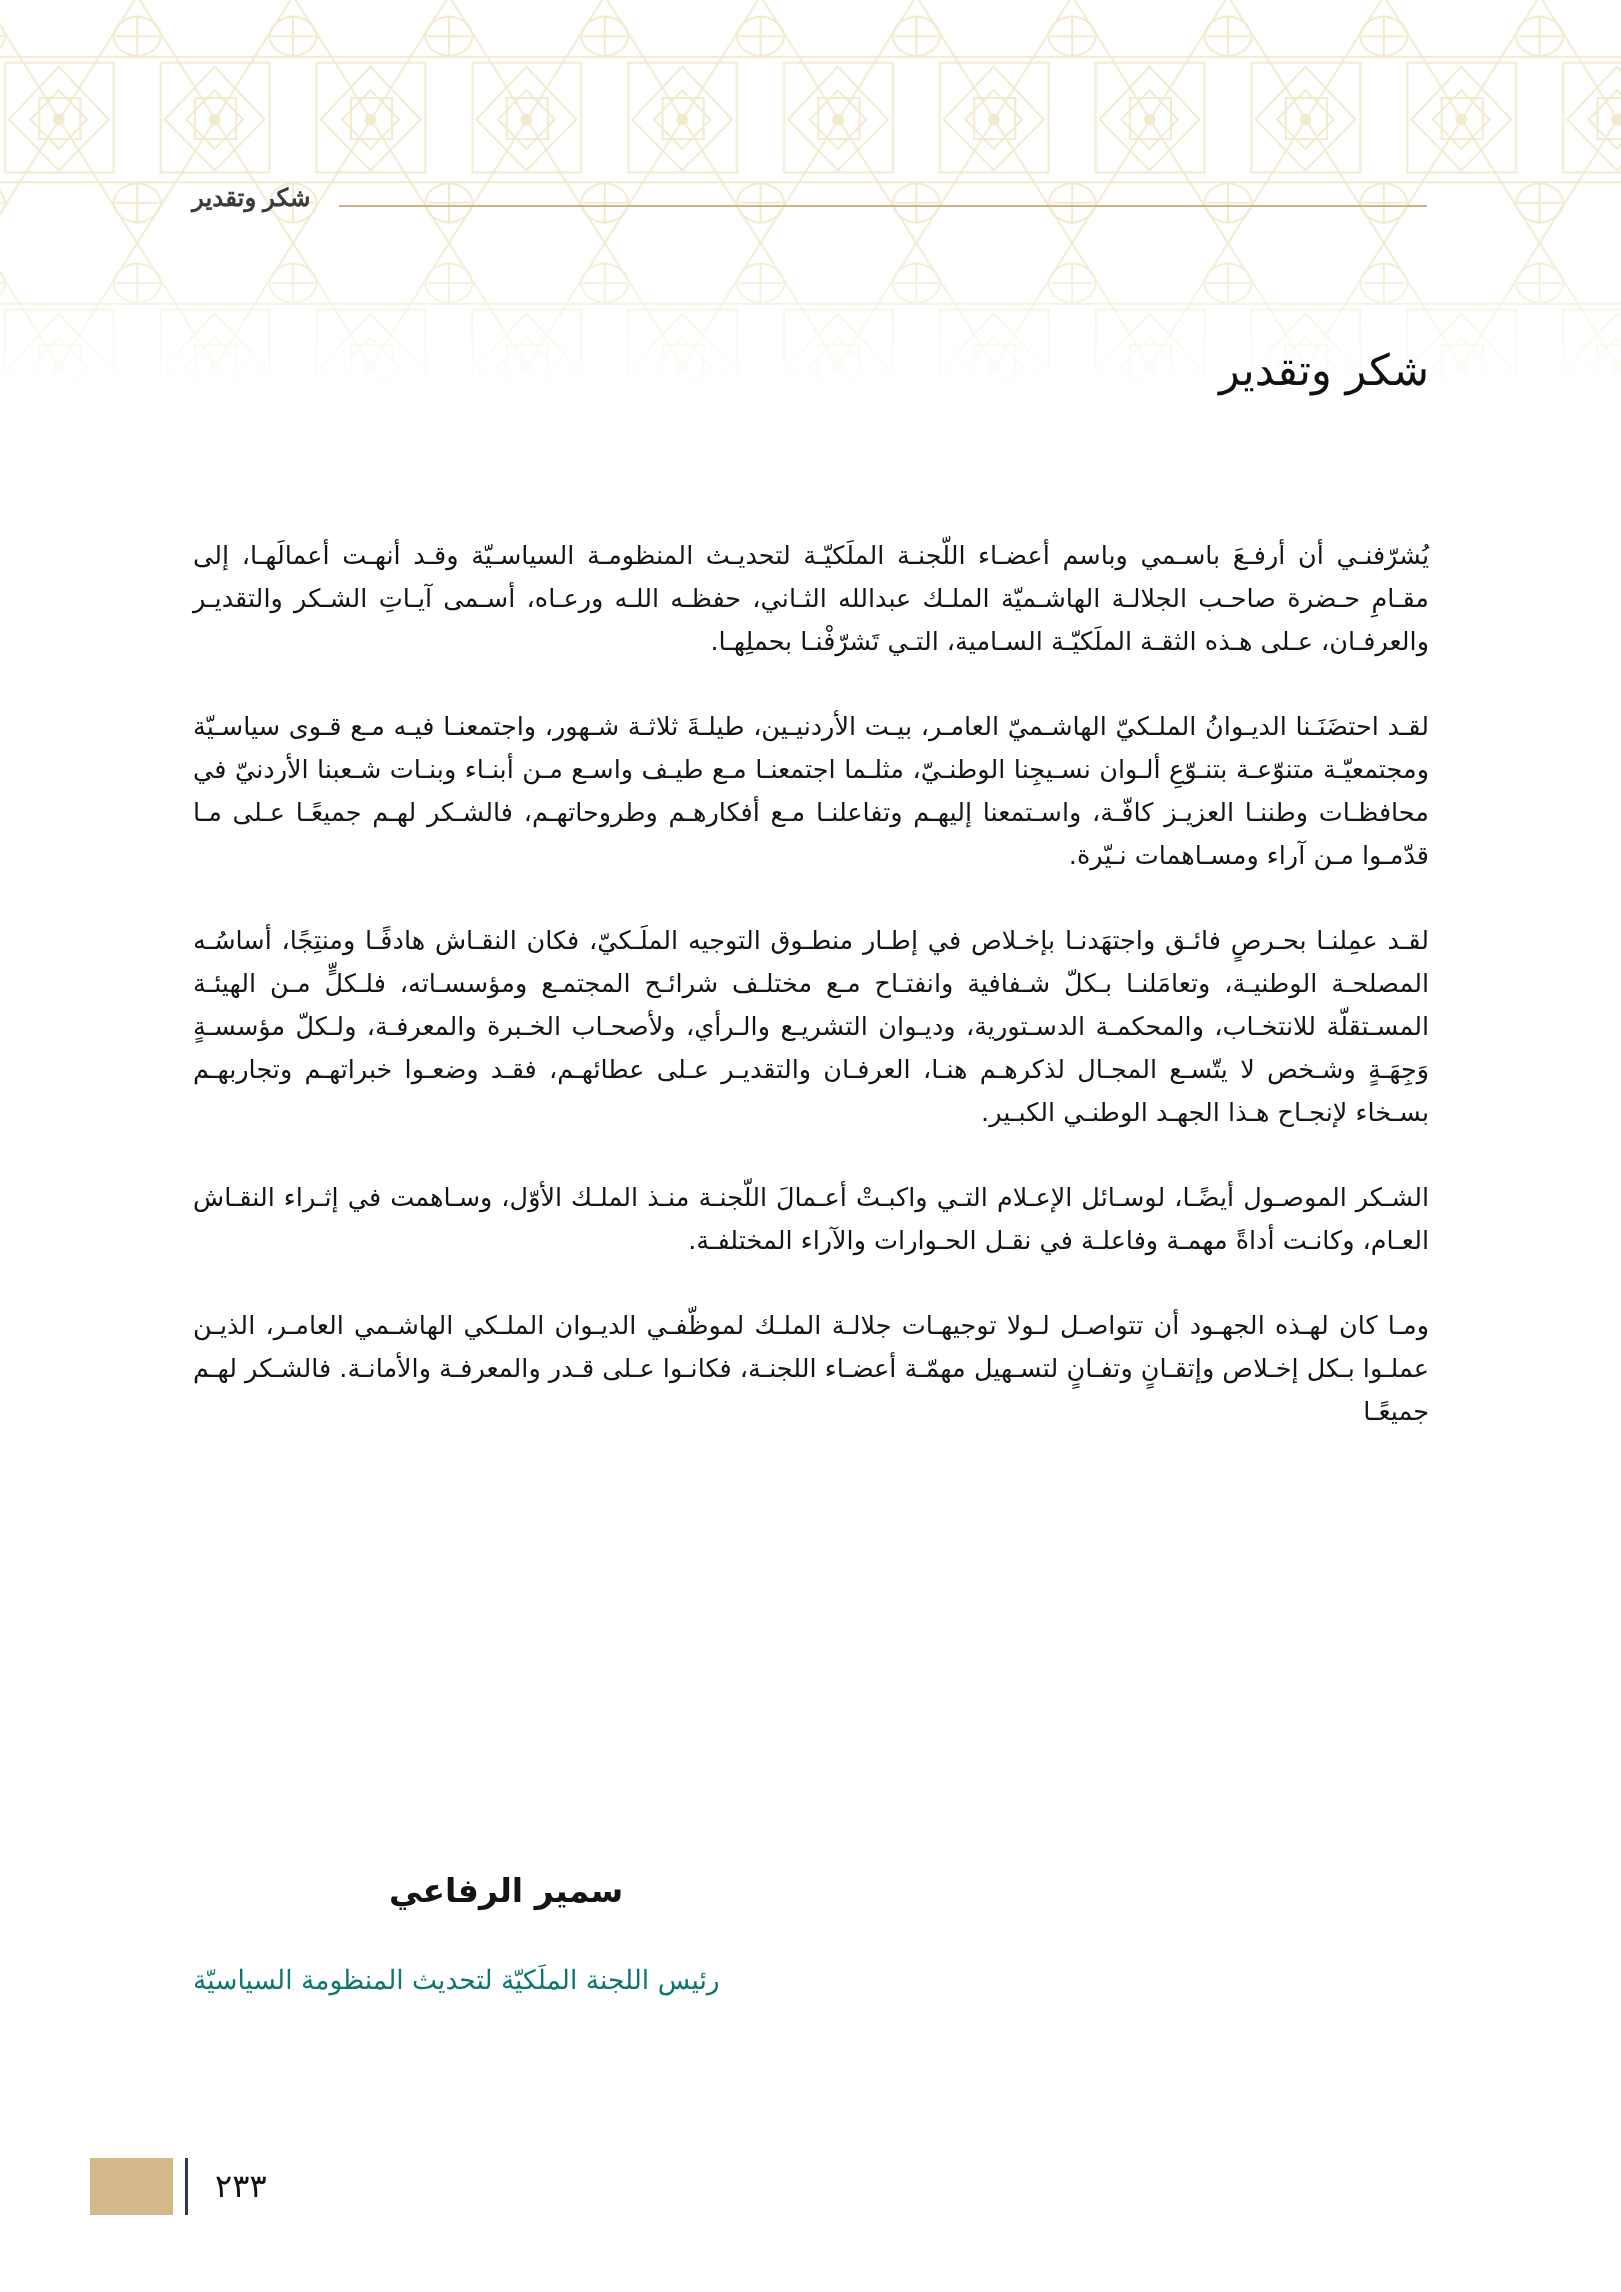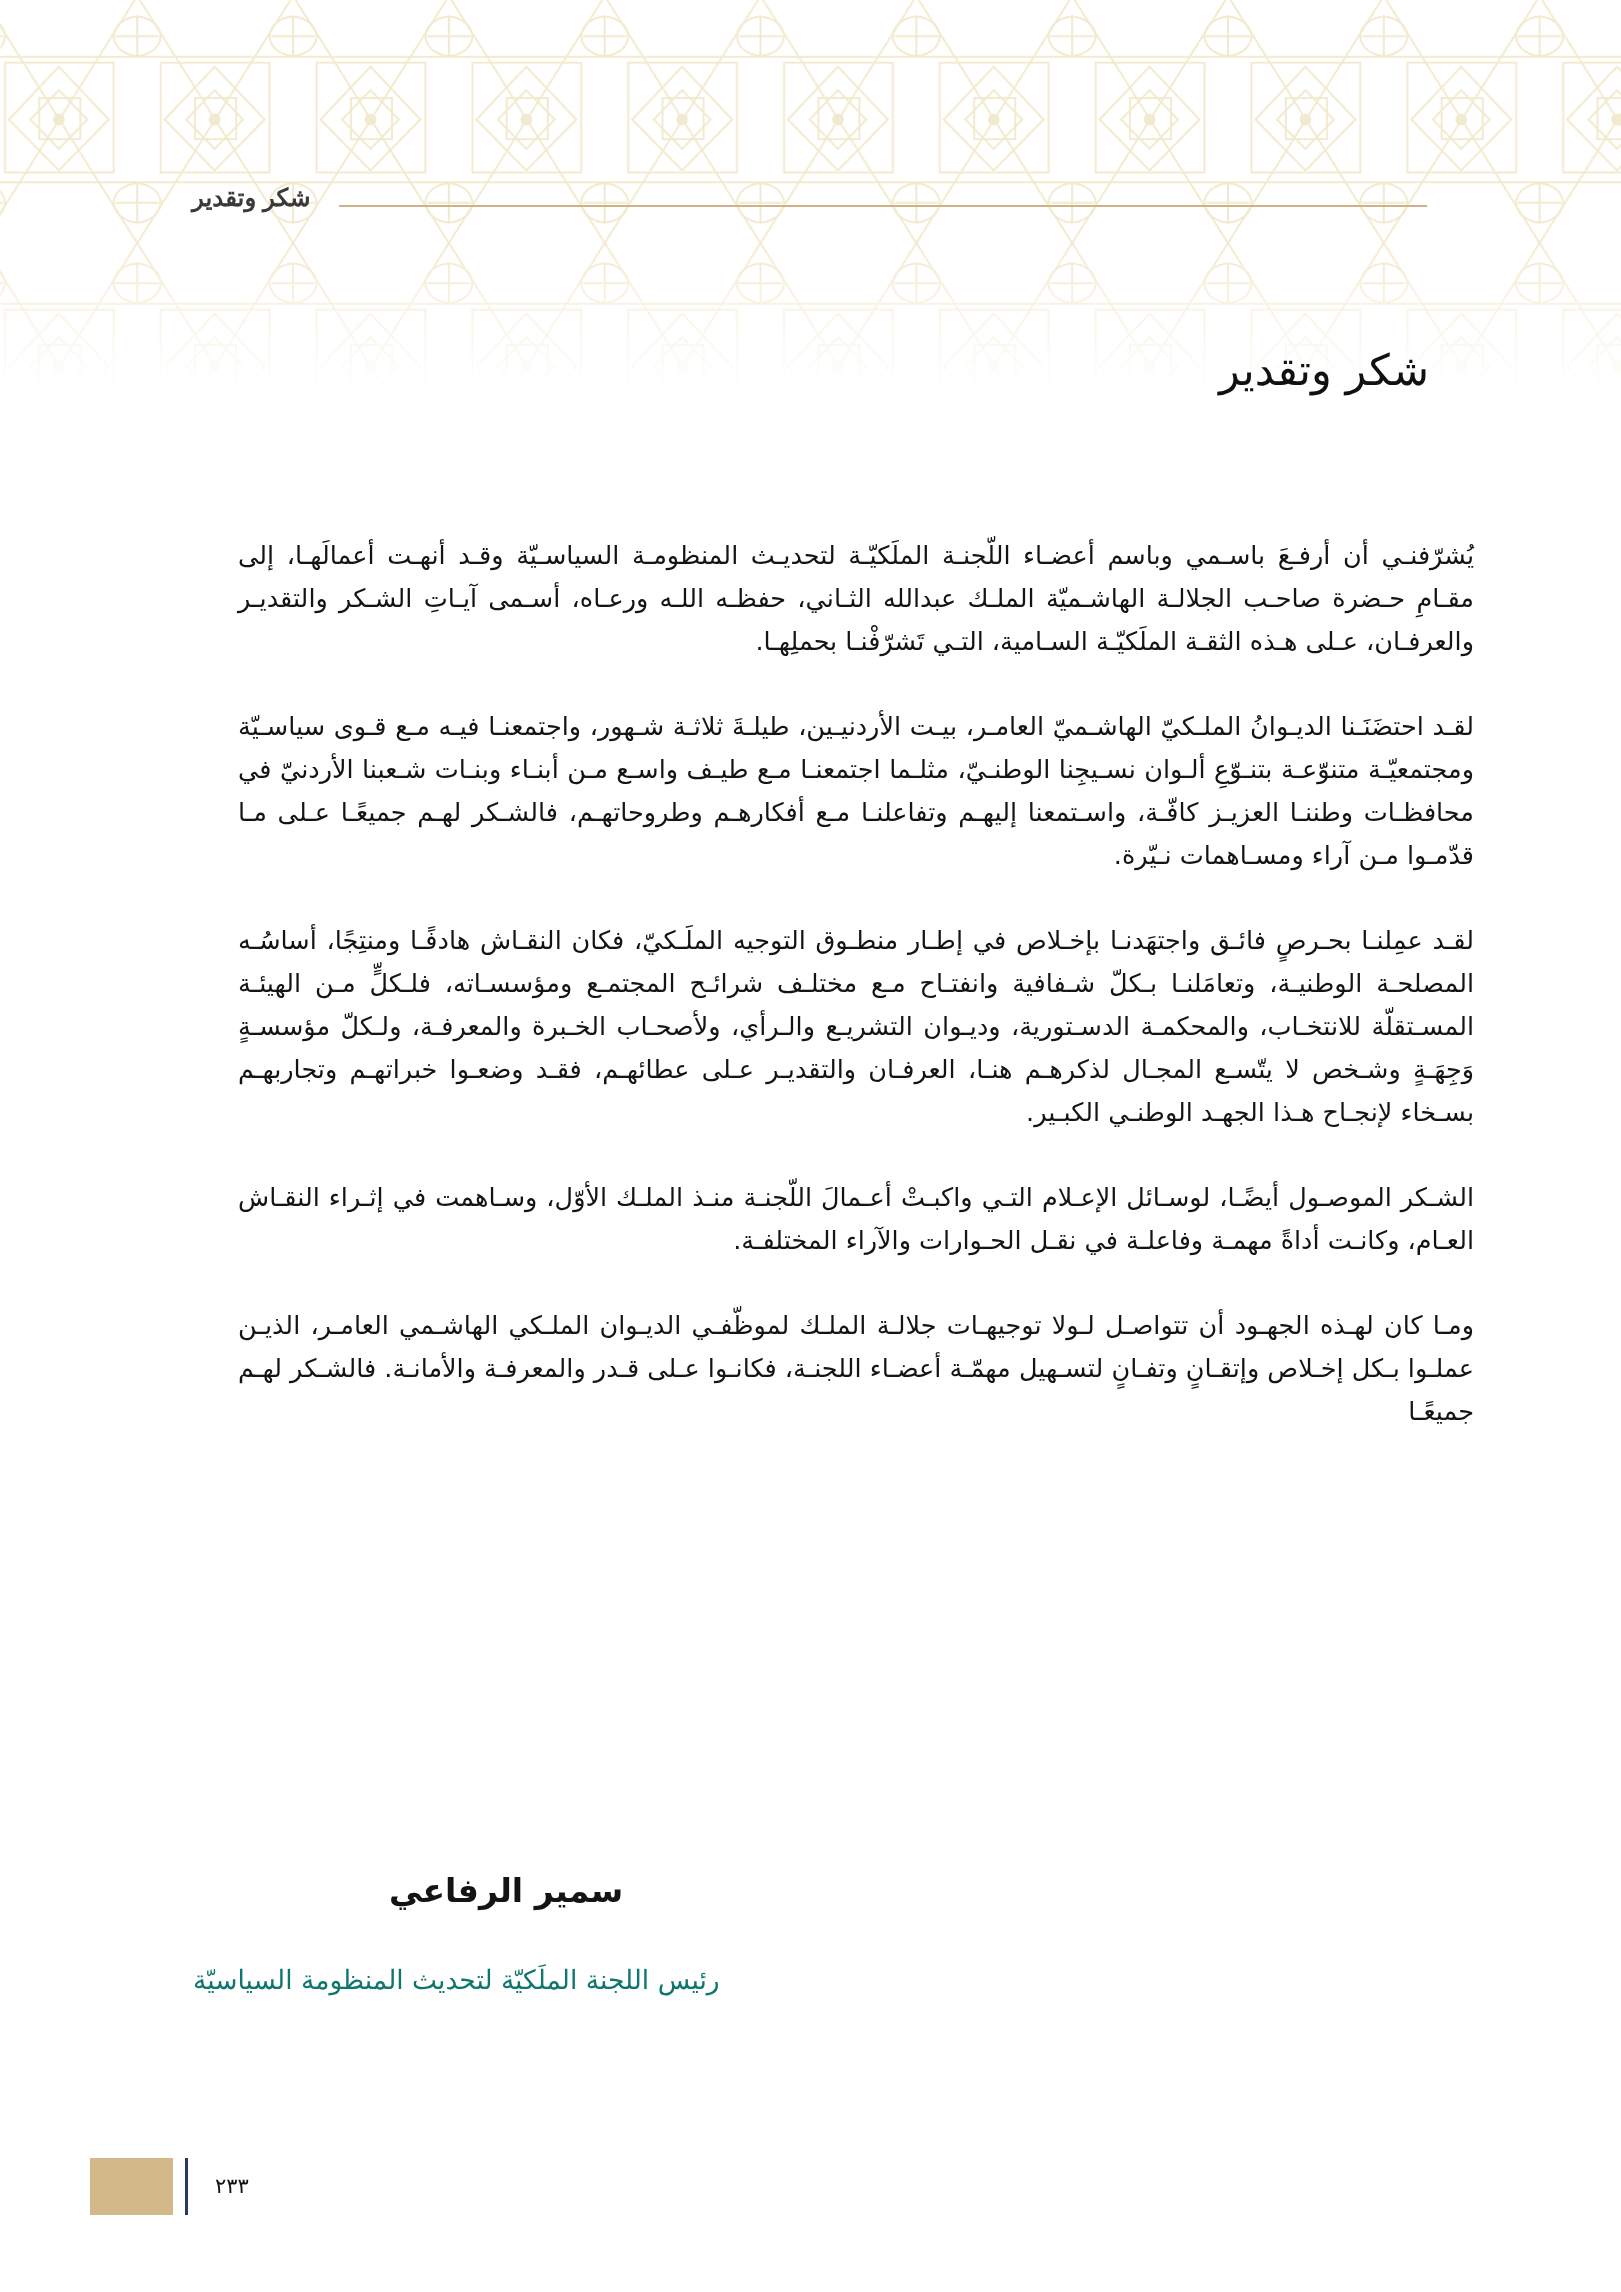--- a/index.html
+++ b/index.html
@@ -73,21 +73,20 @@
       left: 193px;
       top: 534px;
       width: 1236px;
       direction: rtl;
       text-align: justify;
       text-align-last: right;
       font-family: "DejaVu Sans", sans-serif;
       font-size: 25.5px;
       line-height: 43px;
       color: #141414;
-      margin-left: 45px;
     }
     .body-text p {
       margin: 0 0 42px 0;
     }
     .signature {
       position: absolute;
       left: 193px;
       top: 1857px;
       width: 549px;
       direction: rtl;
@@ -134,21 +133,21 @@
       top: 0;
       width: 2.9px;
       height: 57px;
       background: #2b3a5c;
     }
     .footer-page-number {
       position: absolute;
       left: 125px;
       top: 5.9px;
       font-family: "DejaVu Serif", serif;
-      font-size: 21px;
+      font-size: 32px;
       line-height: 45px;
       color: #111111;
       white-space: nowrap;
     }
   </style>
 </head>
 <body>
 
 <div class="pattern-band">
   <svg width="1621" height="392" viewBox="0 0 1654 400" xmlns="http://www.w3.org/2000/svg">

